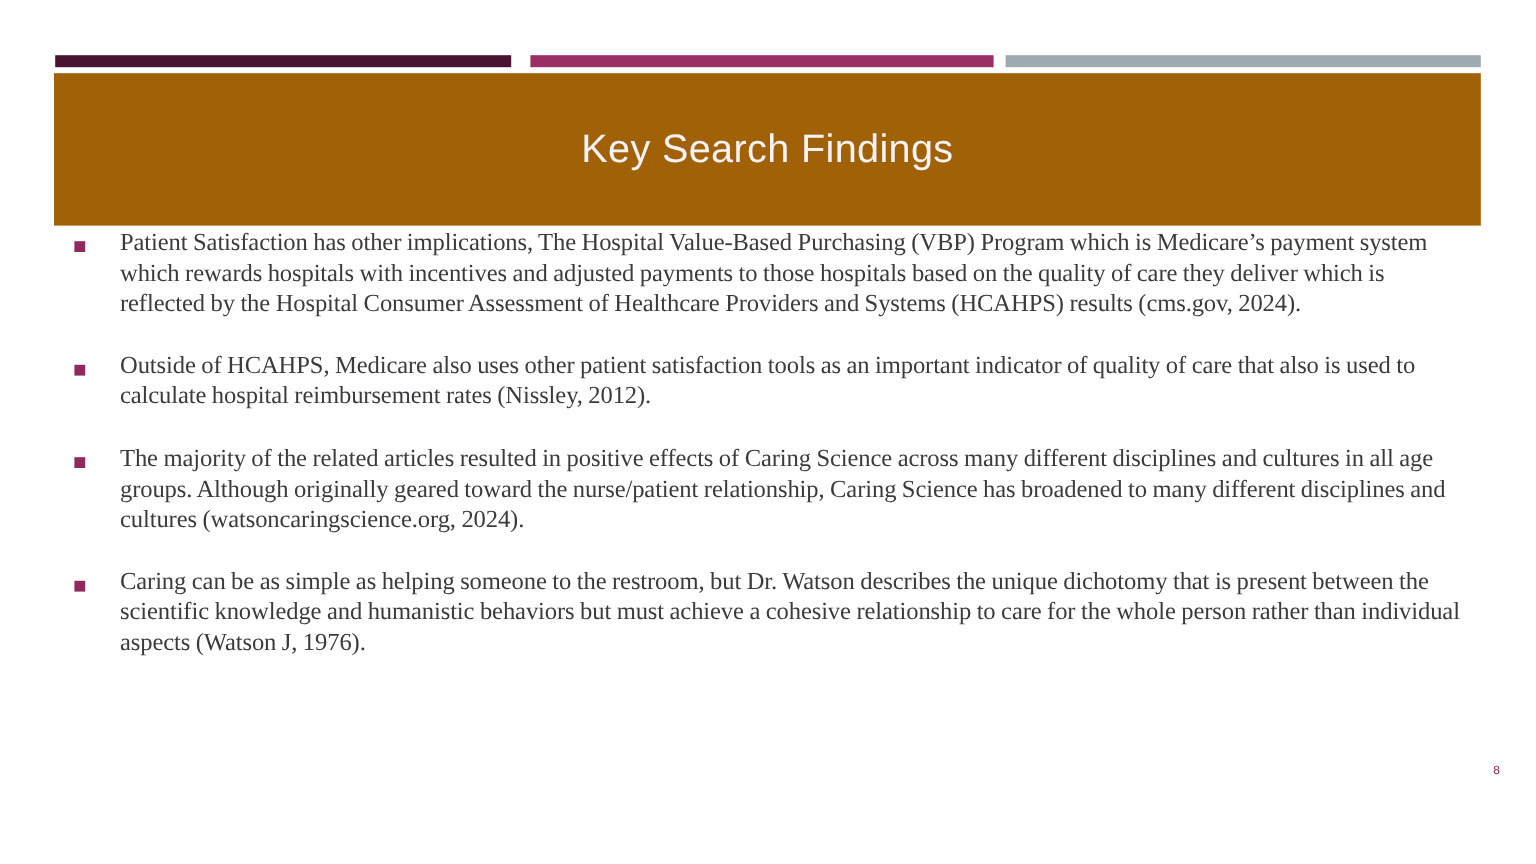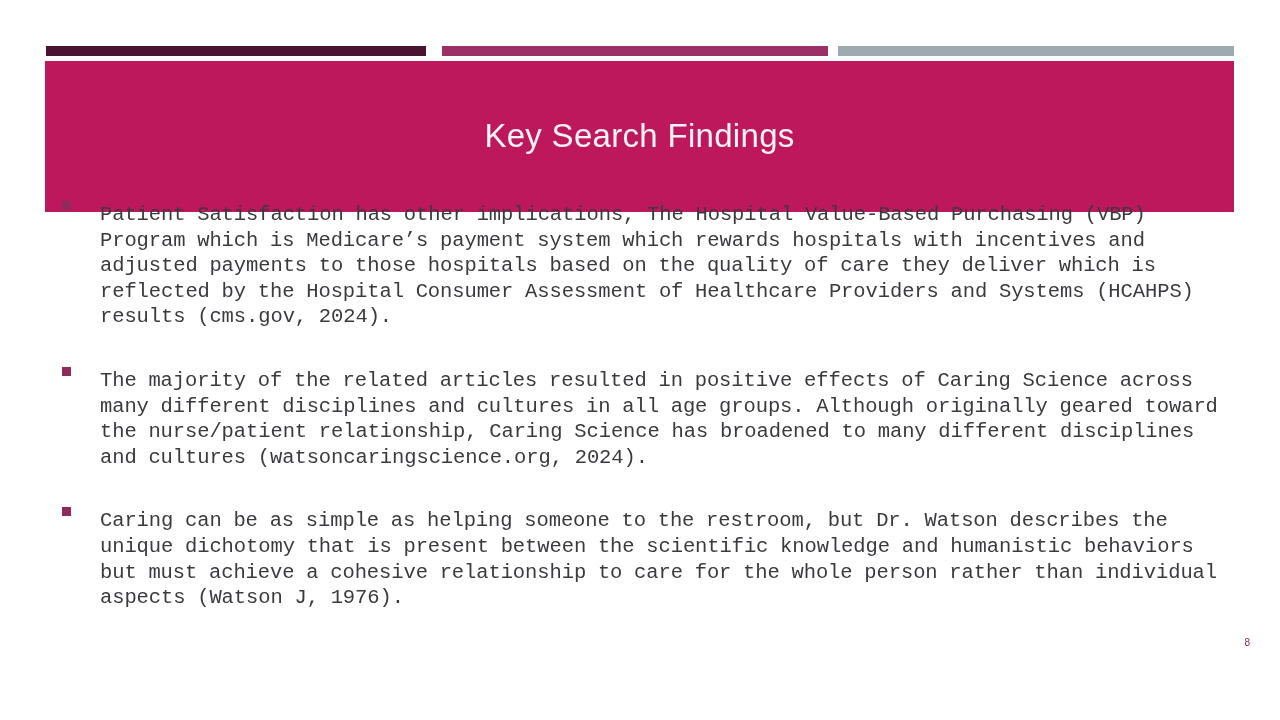--- a/index.html
+++ b/index.html
@@ -37,22 +37,22 @@
   .accent-bar.dark  { width: 380px; background: #4A1332; margin-right: 16px; }
   .accent-bar.mid   { width: 386px; background: #9B2F66; margin-right: 10px; }
   .accent-bar.gray  { width: 396px; background: #9DAAAF; }
 
   
   .title-banner {
     position: absolute;
     top: 61px;
     left: 45px;
     width: 1189px;
-    height: 151px;
-    background: #be185d;
+    height: 127px;
+    background: #a16207;
     display: flex;
     align-items: center;
     justify-content: center;
   }
   .title-text {
     color: #F7F2F5;
     font-size: 33px;
     font-weight: 400;
     letter-spacing: 0.3px;
     line-height: 1.1;
@@ -84,23 +84,22 @@
     margin-top: 11px;
     margin-right: 29px;
   }
 
   .bullet-text {
     flex: 1 1 auto;
     color: #3B3B3F;
     font-size: 20.5px;
     line-height: 25.6px;
     letter-spacing: -0.1px;
-    font-family: Liberation Mono, monospace;
+    font-family: Liberation Serif, serif;
     word-spacing: -0.4px;
-    margin-top: 12px;
   }
 
   
   .slide-number {
     position: absolute;
     right: 30px;
     top: 637px;
     color: #8E2A5C;
     font-size: 10px;
     font-family: "Liberation Sans", sans-serif;
@@ -121,20 +120,24 @@
     <div class="title-text">Key Search Findings</div>
   </div>
 
   <div class="body-area">
 
     <div class="bullet-row">
       <div class="bullet-marker"></div>
       <div class="bullet-text">Patient Satisfaction has other implications, The Hospital Value-Based Purchasing (VBP) Program which is Medicare’s payment system which rewards hospitals with incentives and adjusted payments to those hospitals based on the quality of care they deliver which is reflected by the Hospital Consumer Assessment of Healthcare Providers and Systems (HCAHPS) results (cms.gov, 2024).</div>
     </div>
 
+    <div class="bullet-row">
+      <div class="bullet-marker"></div>
+      <div class="bullet-text">Outside of HCAHPS, Medicare also uses other patient satisfaction tools as an important indicator of quality of care that also is used to calculate hospital reimbursement rates (Nissley, 2012).</div>
+    </div>
 
     <div class="bullet-row">
       <div class="bullet-marker"></div>
       <div class="bullet-text">The majority of the related articles resulted in positive effects of Caring Science across many different disciplines and cultures in all age groups.  Although originally geared toward the nurse/patient relationship, Caring Science has broadened to many different disciplines and cultures (watsoncaringscience.org, 2024).</div>
     </div>
 
     <div class="bullet-row">
       <div class="bullet-marker"></div>
       <div class="bullet-text">Caring can be as simple as helping someone to the restroom, but Dr. Watson describes the unique dichotomy that is present between the scientific knowledge and humanistic behaviors but must achieve a cohesive relationship to care for the whole person rather than individual aspects (Watson J, 1976).</div>
     </div>

